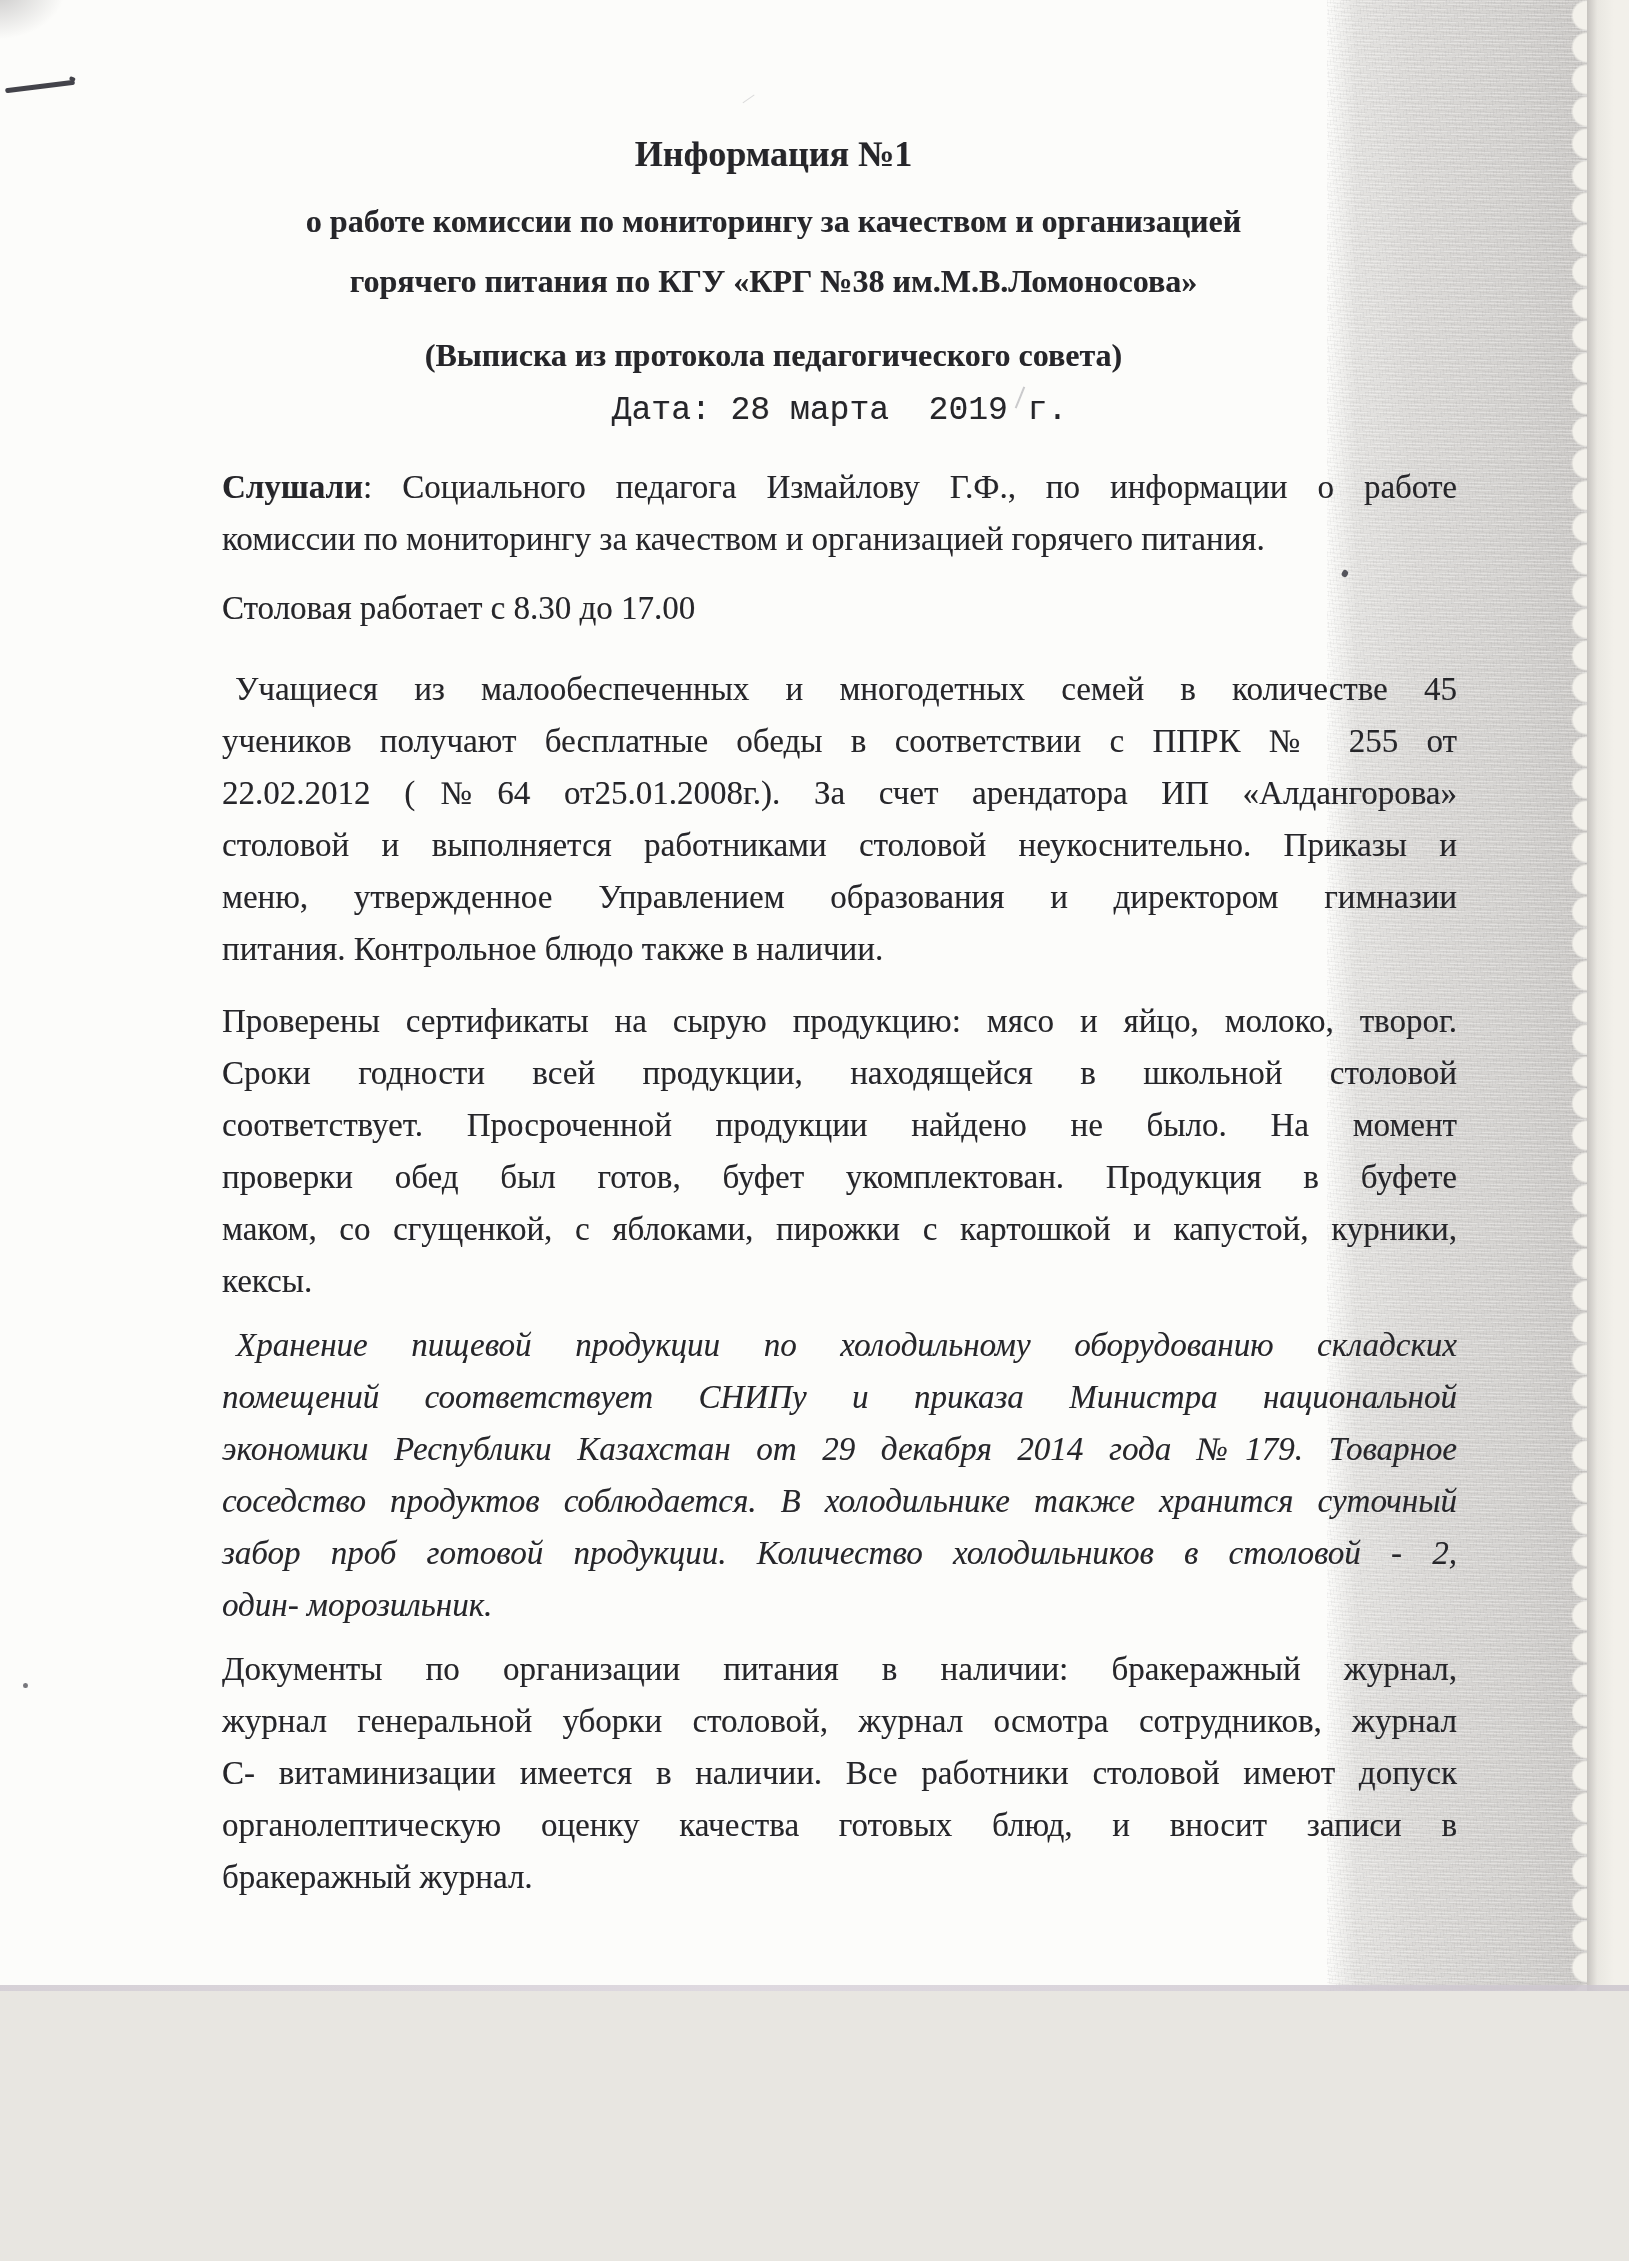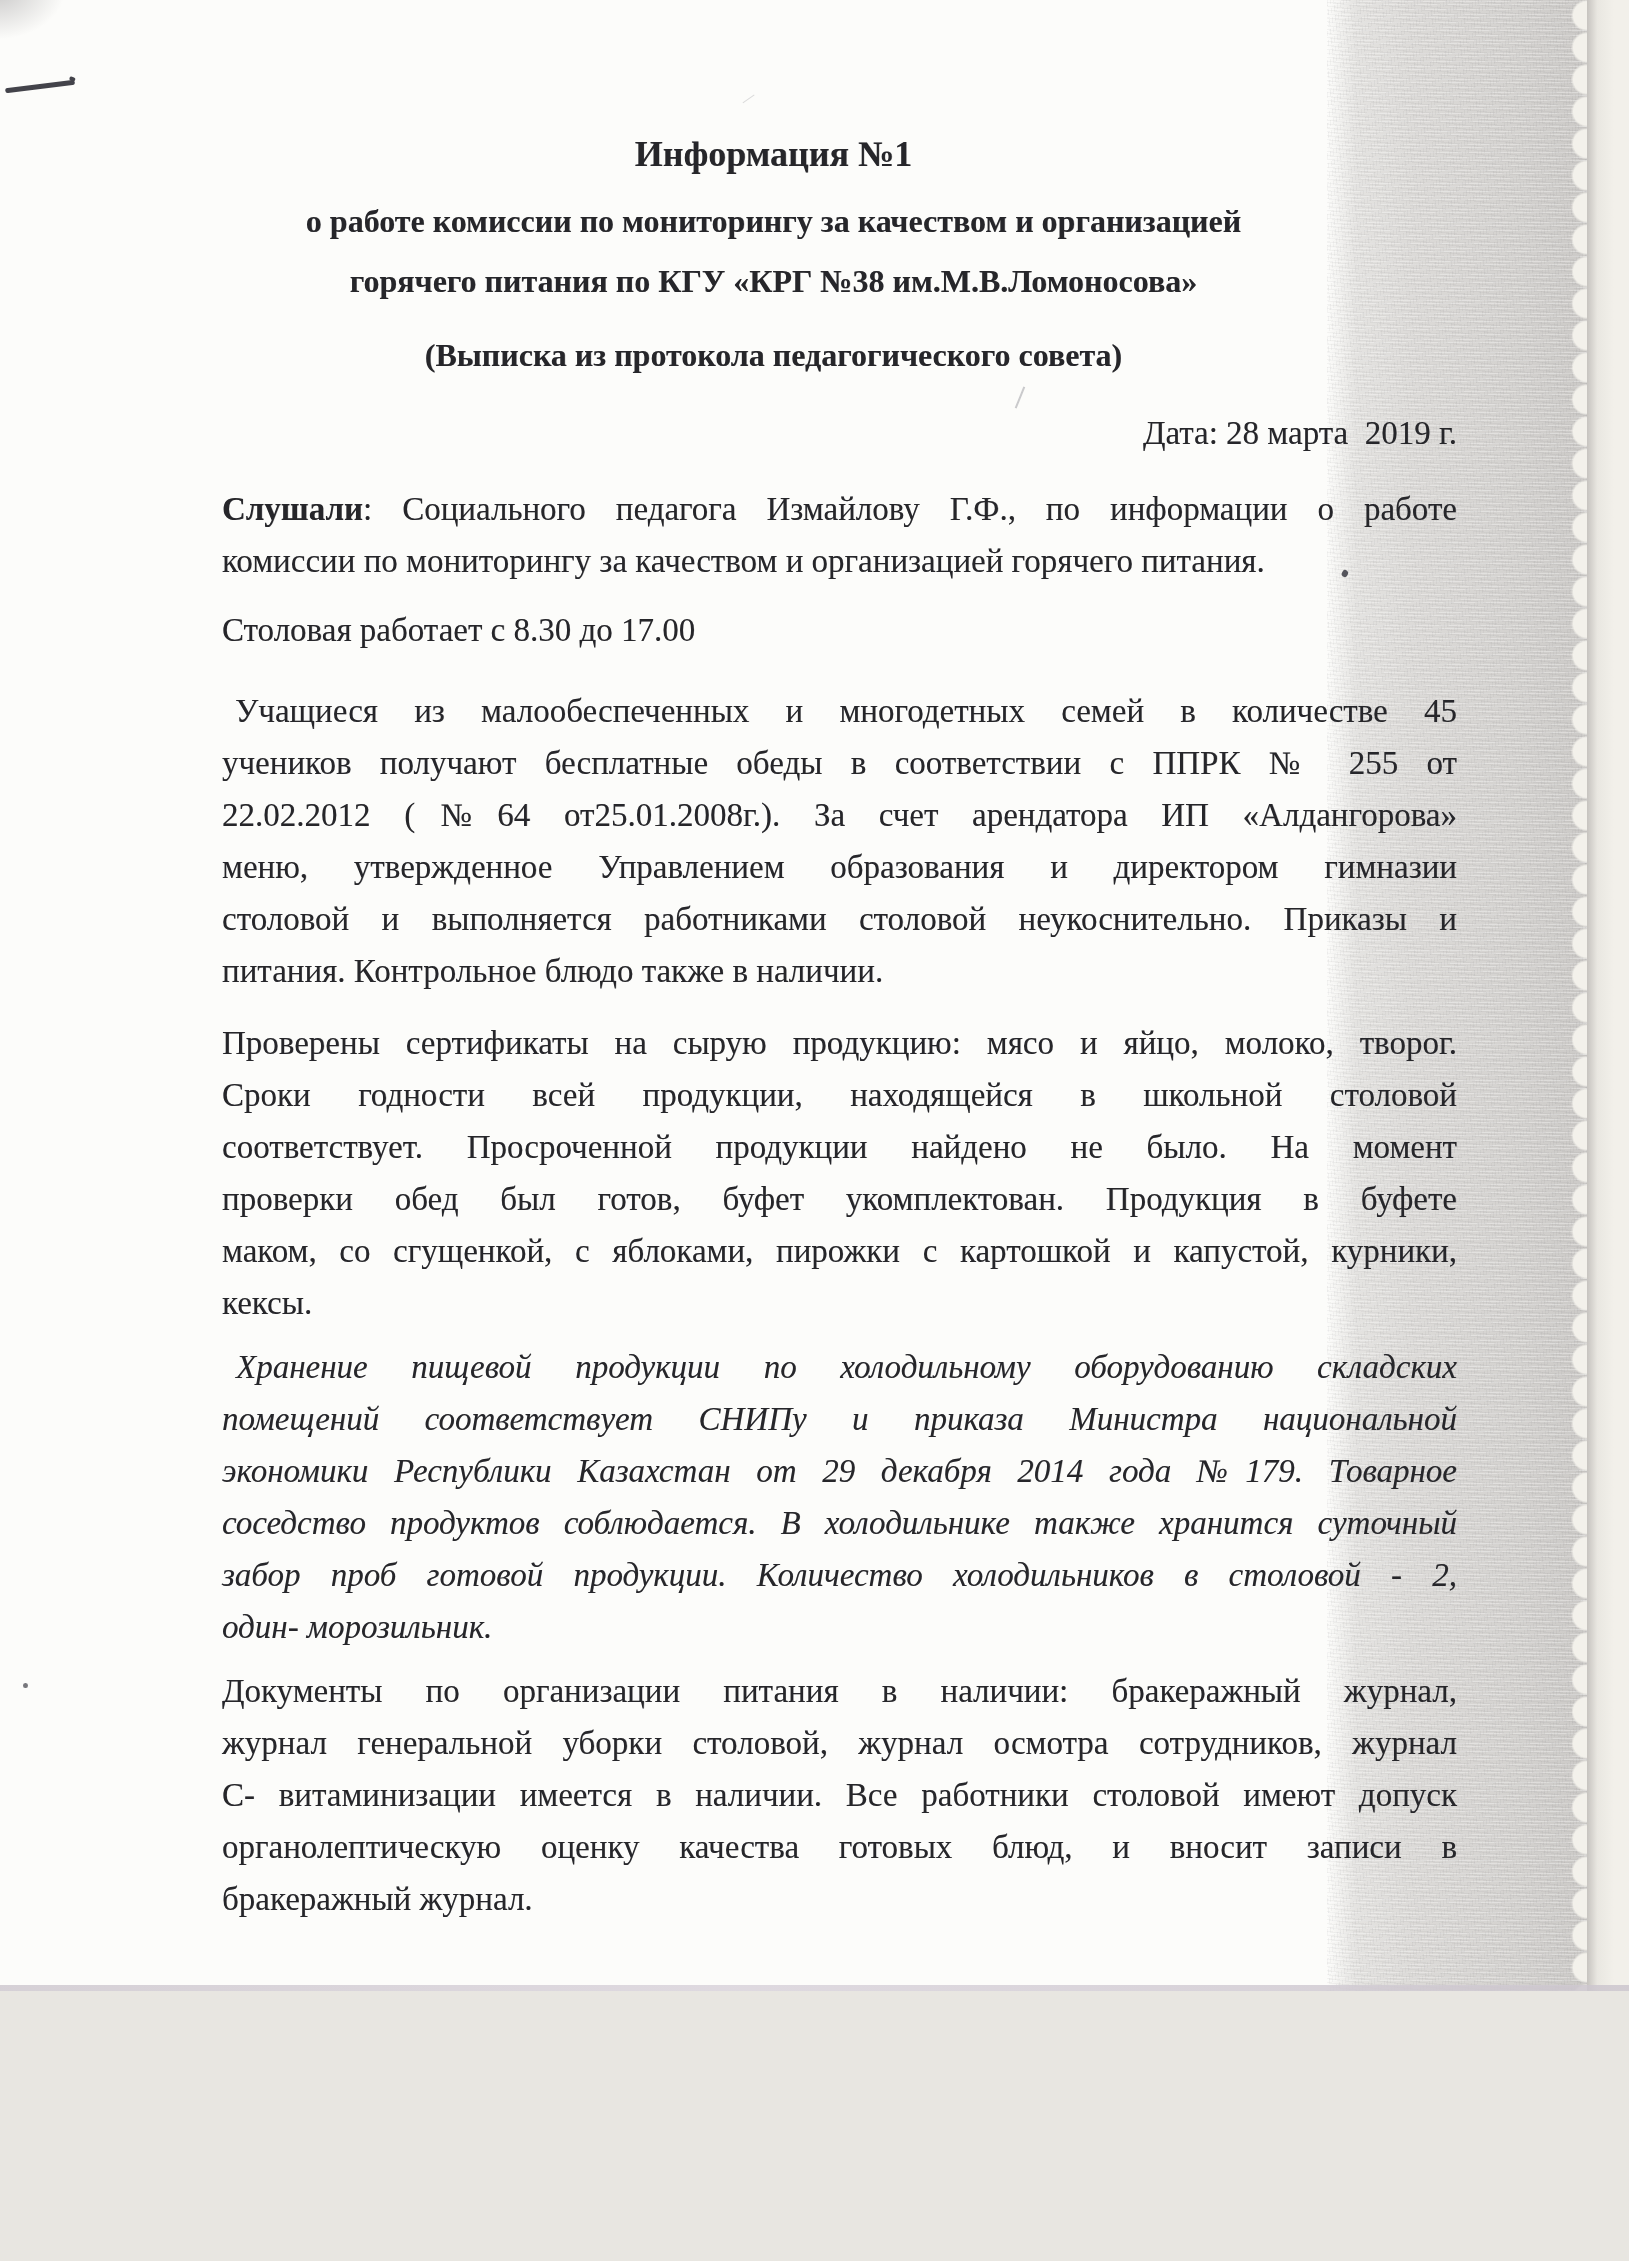--- a/index.html
+++ b/index.html
@@ -40,21 +40,21 @@
   .speck.k1{left:1342px;top:570px;width:5.8px;height:7px;transform:rotate(30deg);border-radius:40% 60% 50% 50%;}
   .speck.k2{left:23px;top:1683px;width:4.5px;height:5.2px;opacity:.8;}
 
   
   .content{position:absolute;left:222px;top:0;width:1235px;z-index:5;
     text-shadow:0.3px 0.4px 0.5px rgba(45,45,52,0.35);}
   .head{width:1103px;text-align:center;font-weight:bold;}
   .title{margin-top:124px;font-size:36px;line-height:61px;}
   .subtitle{margin-top:6.4px;font-size:32px;line-height:60px;}
   .subnote{margin-top:13.5px;font-size:32px;line-height:60px;}
-  .date{margin-top:22px;font-size:33px;line-height:52px;text-align:right;white-space:pre-wrap;}
+  .date{font-size:33px;line-height:52px;text-align:center;white-space:pre-wrap;font-family:Liberation Mono, monospace;}
 
   .para{font-size:33px;line-height:52px;}
   .p-slushali{margin-top:24px;}
   .p-stolovaya{margin-top:17px;}
   .p-uchashchiesya{margin-top:29px;}
   .p-provereny{margin-top:20px;}
   .p-khranenie{margin-top:12.3px;font-style:italic;}
   .p-dokumenty{margin-top:11.6px;}
   .tline{text-align:justify;text-align-last:justify;}
   .tline.last{text-align-last:left;}
@@ -100,22 +100,22 @@
         <div class="tline"><b>Слушали</b>: Социального педагога Измайлову Г.Ф., по информации о работе</div>
         <div class="tline last">комиссии по мониторингу за качеством и организацией горячего питания.</div>
       </div>
     <div class="para p-stolovaya">
         <div class="tline last">Столовая работает с 8.30 до 17.00</div>
       </div>
     <div class="para p-uchashchiesya">
         <div class="tline" style="padding-left: 13px;">Учащиеся из малообеспеченных и многодетных семей в количестве 45</div>
         <div class="tline">учеников получают бесплатные обеды в соответствии с ППРК № 255 от</div>
         <div class="tline">22.02.2012 (№64 от25.01.2008г.). За счет арендатора ИП «Алдангорова»</div>
+        <div class="tline">столовой и выполняется работниками столовой неукоснительно. Приказы и</div>
         <div class="tline">меню, утвержденное Управлением образования и директором гимназии</div>
-        <div class="tline">столовой и выполняется работниками столовой неукоснительно. Приказы и</div>
         <div class="tline last">питания. Контрольное блюдо также в наличии.</div>
       </div>
     <div class="para p-provereny">
         <div class="tline">Проверены сертификаты на сырую продукцию: мясо и яйцо, молоко, творог.</div>
         <div class="tline">Сроки годности всей продукции, находящейся в школьной столовой</div>
         <div class="tline">соответствует. Просроченной продукции найдено не было. На момент</div>
         <div class="tline">проверки обед был готов, буфет укомплектован. Продукция в буфете</div>
         <div class="tline">маком, со сгущенкой, с яблоками, пирожки с картошкой и капустой, курники,</div>
         <div class="tline last">кексы.</div>
       </div>

